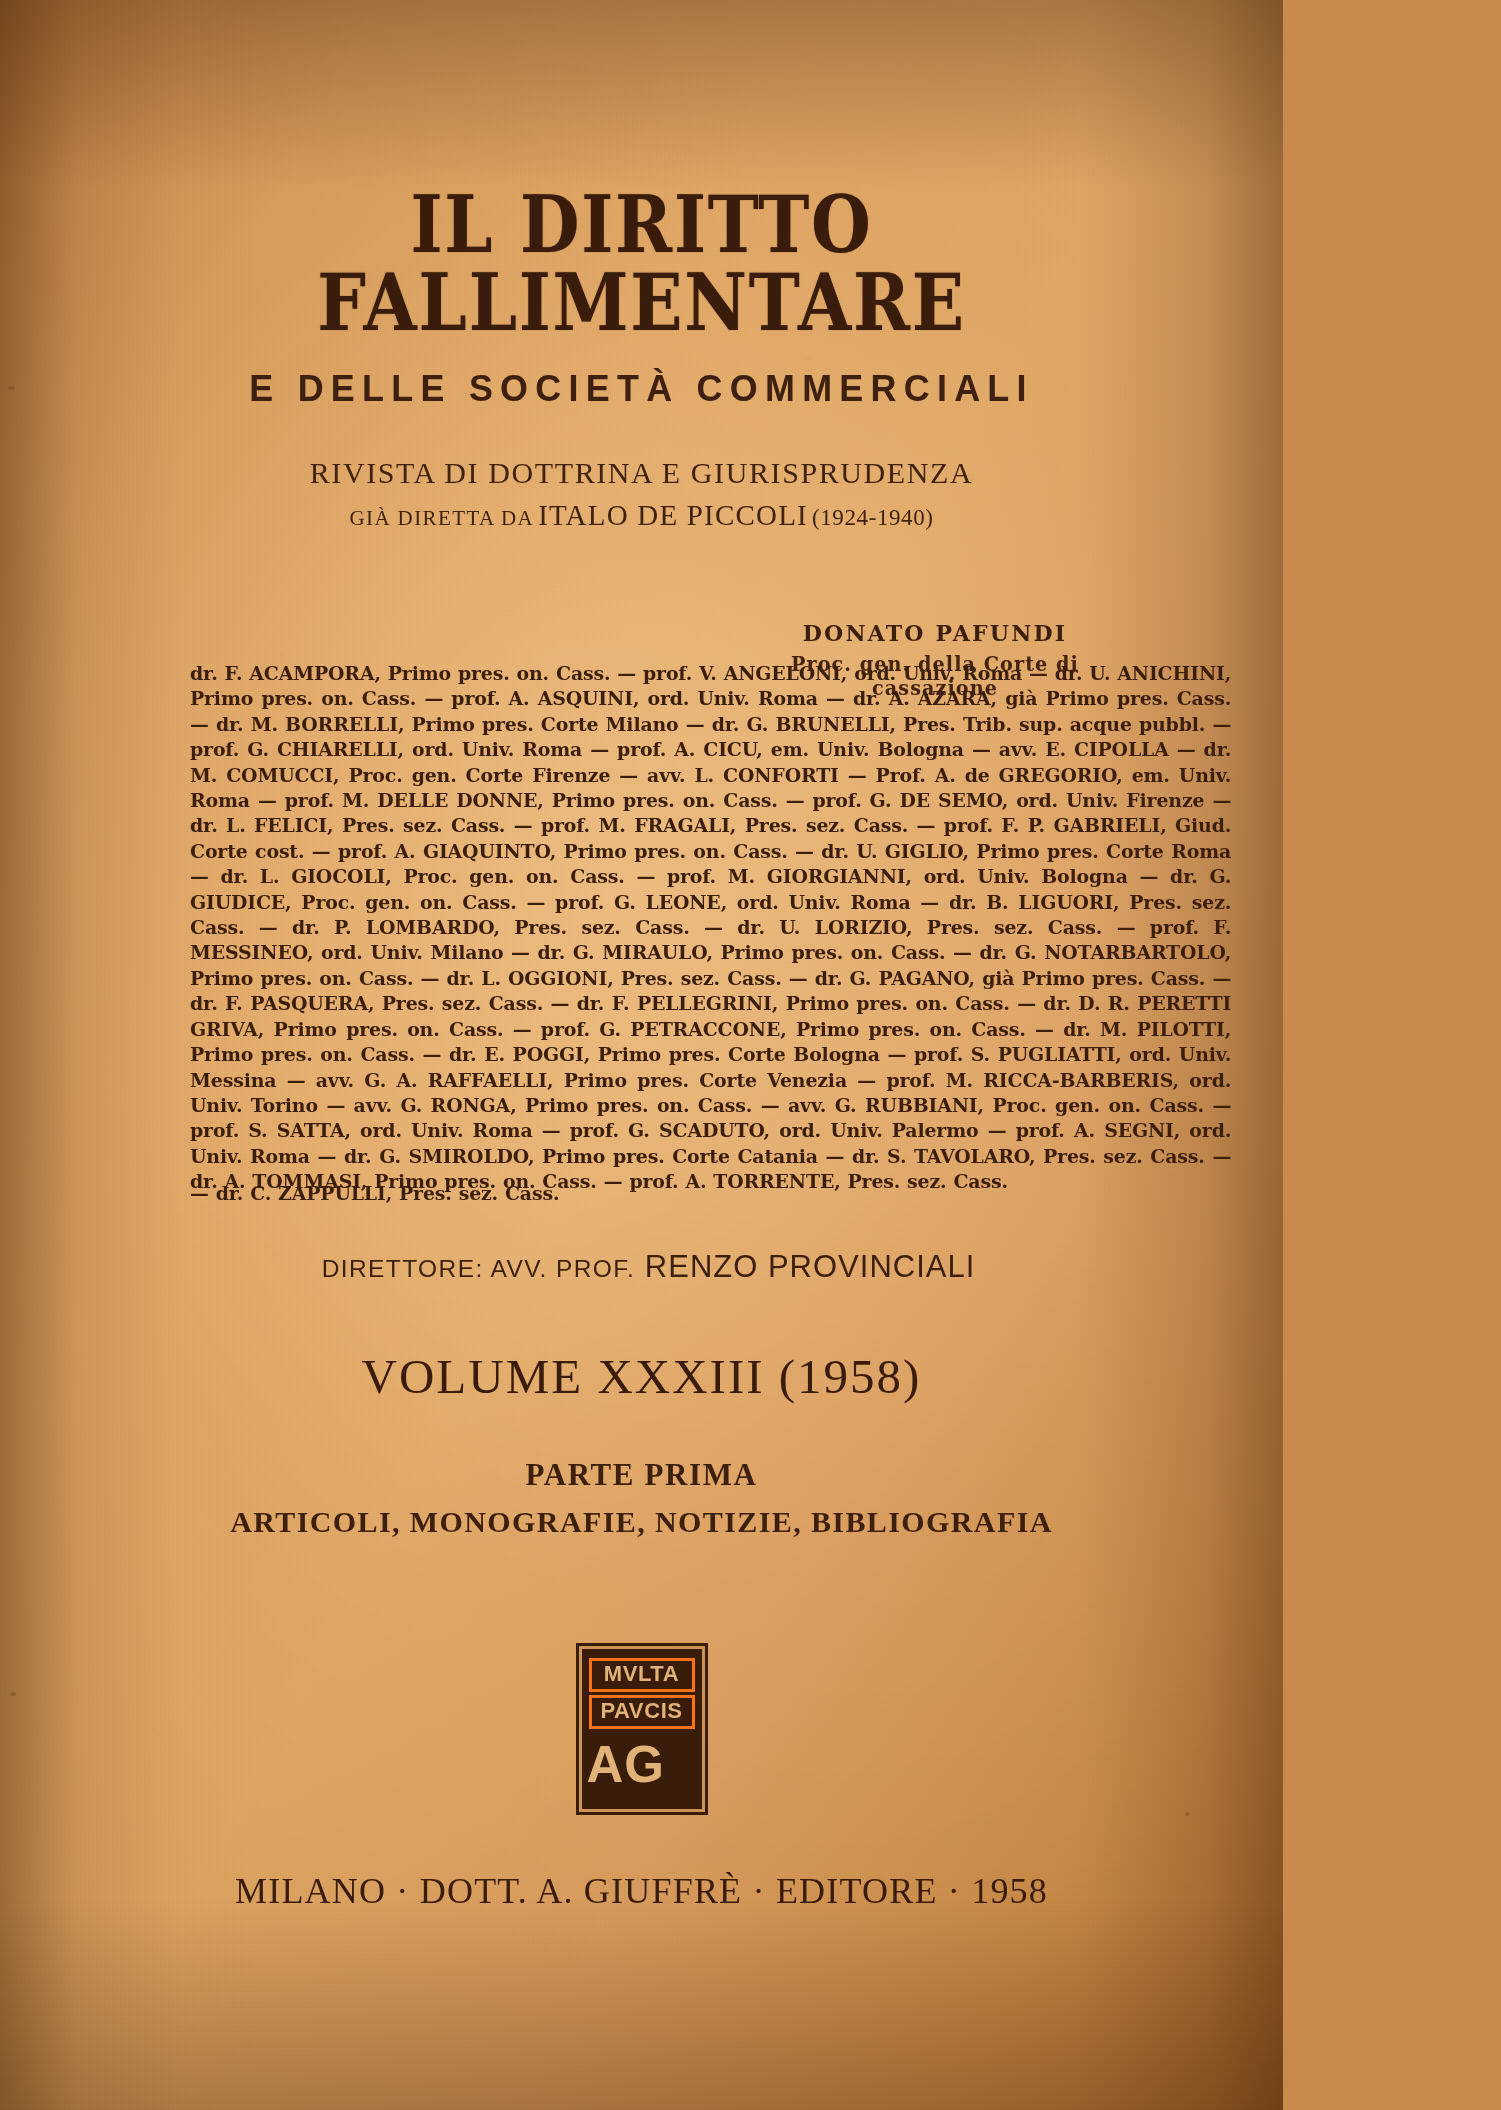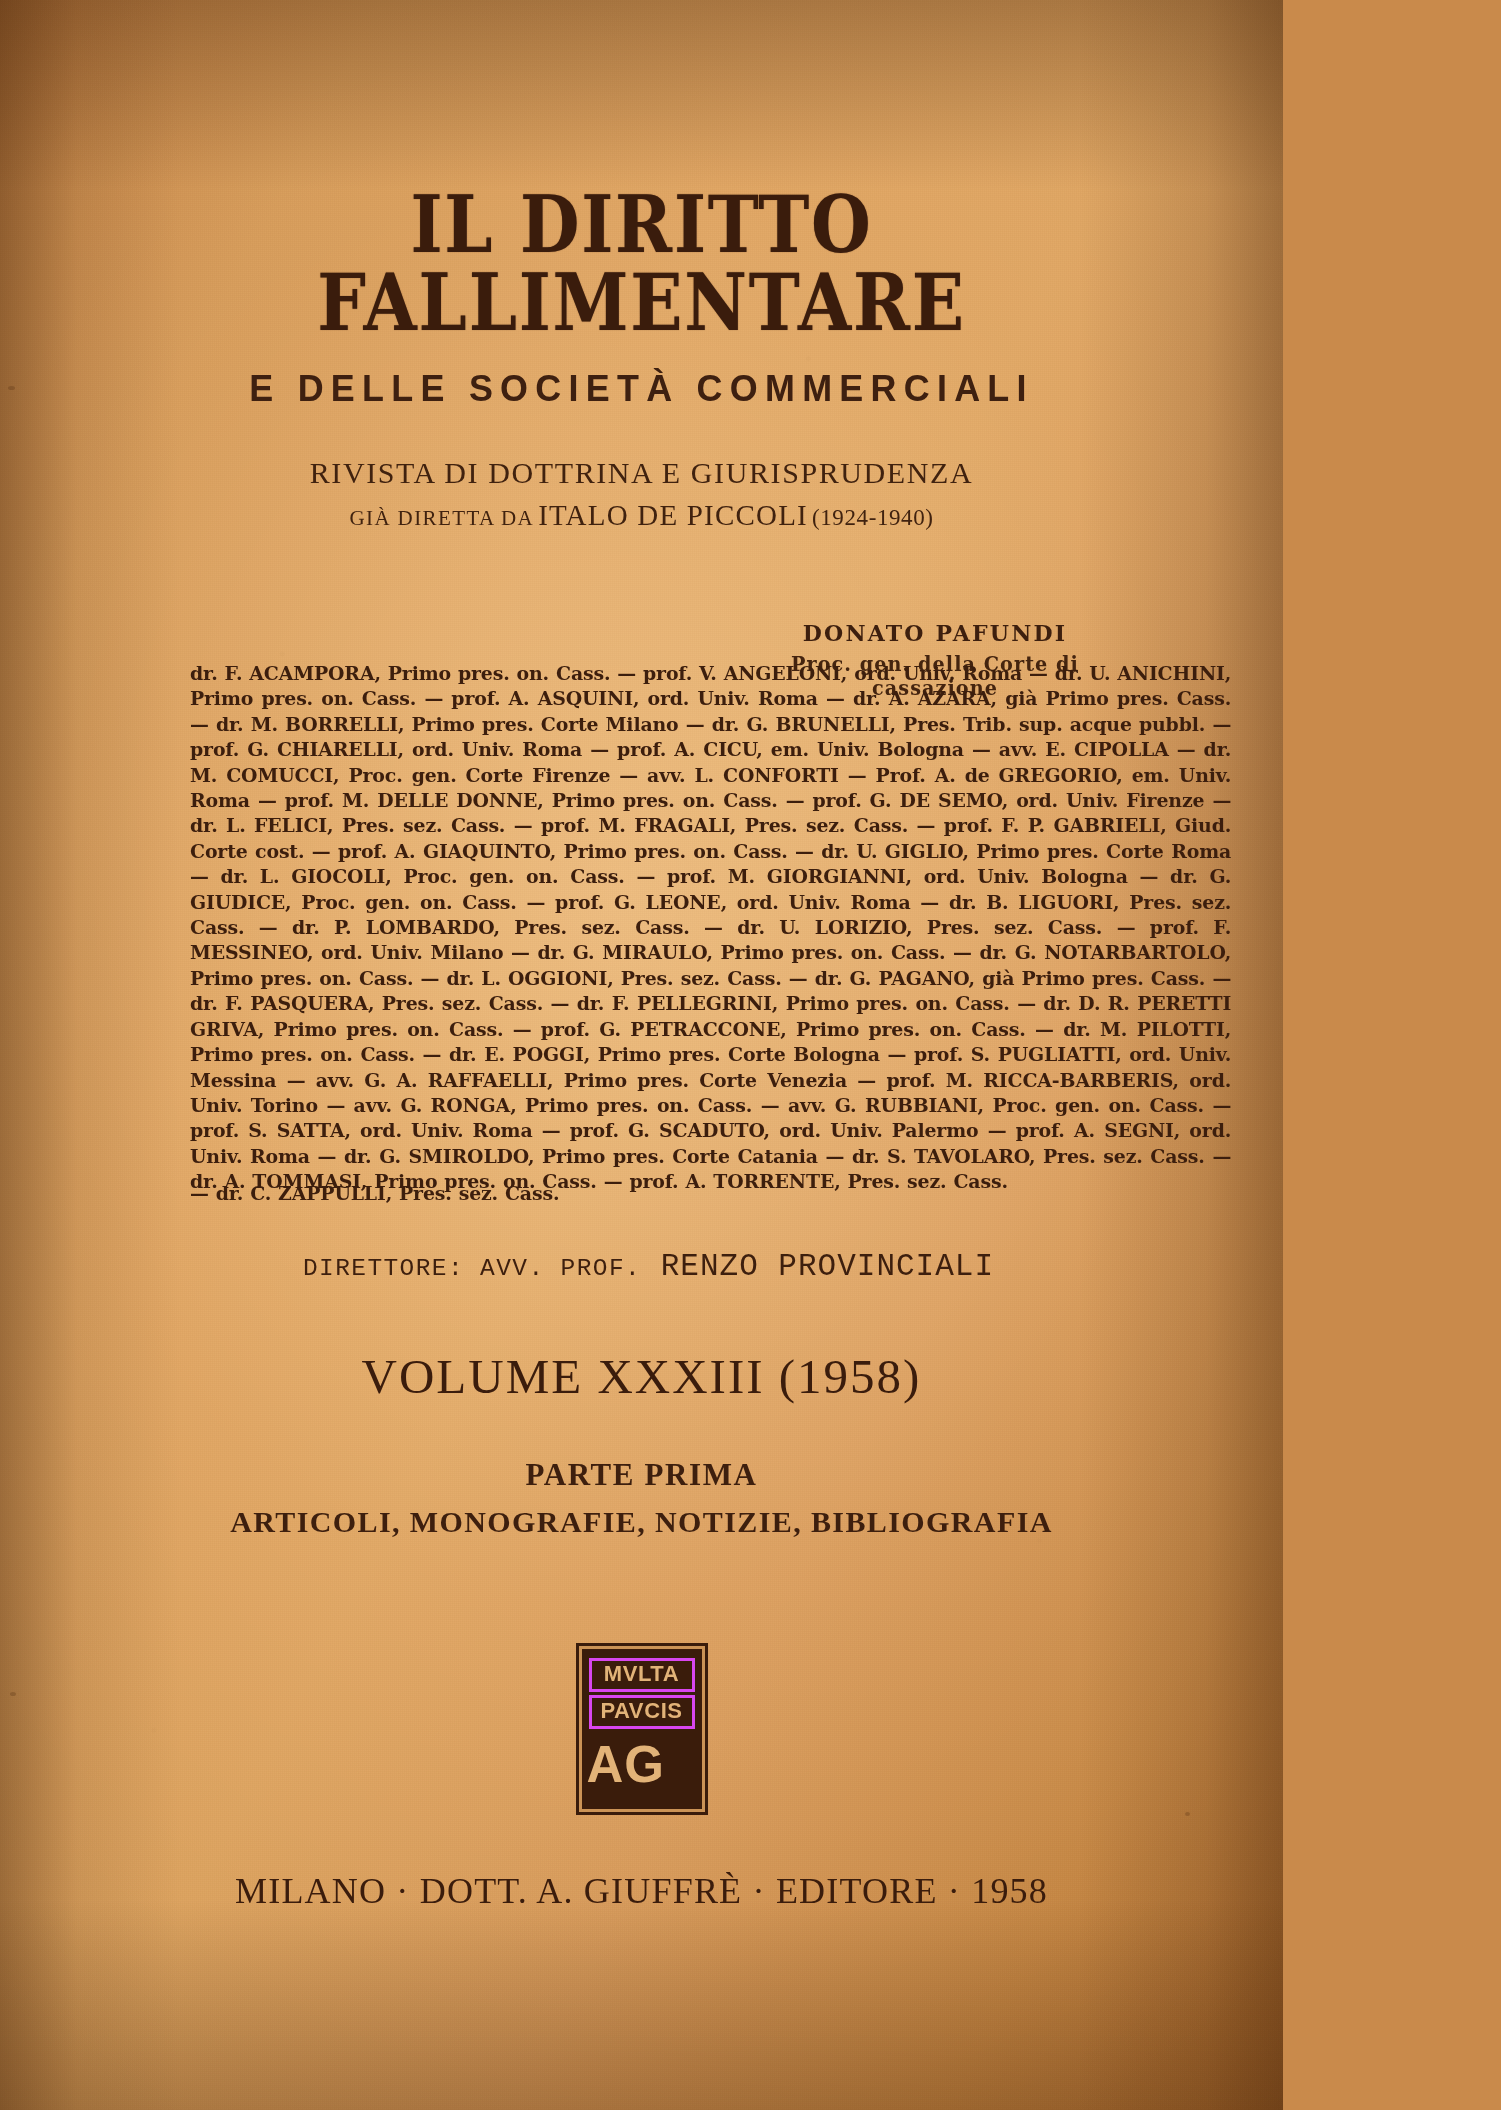--- a/index.html
+++ b/index.html
@@ -178,21 +178,21 @@
     line-height: 25.4px;
     color: #3c1e0d;
   }
 
   
   #director {
     position: absolute;
     top: 1249px;
     left: 14px;
     right: 0;
-    font-family: Liberation Mono, monospace;
+    font-family: Liberation Sans, sans-serif;
     font-size: 31px;
     letter-spacing: 1px;
     color: #3d1f0e;
   }
   #director .lead { font-size: 24.5px; letter-spacing: 1.4px; }
 
   
   #volume {
     position: absolute;
     top: 1348px;
@@ -230,21 +230,21 @@
     transform: translateX(-50%);
     width: 132px;
     height: 172px;
     background: #3a1c0b;
     border: 3px solid #3a1c0b;
     box-shadow: inset 0 0 0 3px #cb9356;
     padding: 9px 8px 6px 8px;
     box-sizing: border-box;
   }
   .logo-word {
-    border: 3px solid #d946ef;
+    border: 3px solid #f97316;
     color: #e2b378;
     font-family: "Liberation Sans", sans-serif;
     font-weight: 700;
     font-size: 22px;
     letter-spacing: .6px;
     text-align: center;
     line-height: 25px;
     height: 28px;
     margin: 3px 2px 0 2px;
   }

